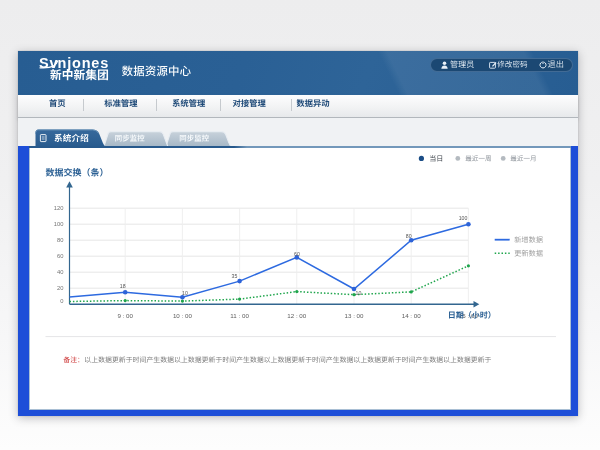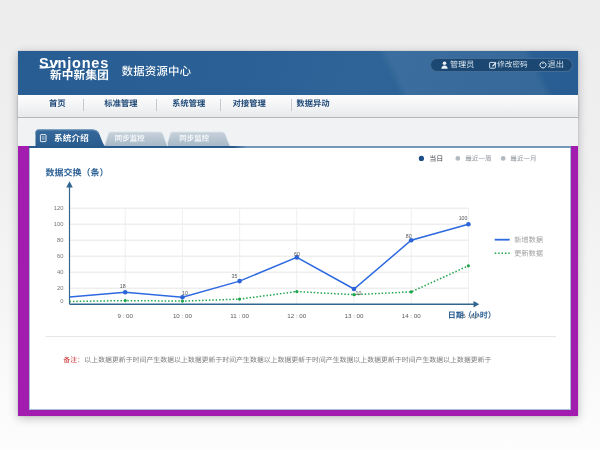--- a/index.html
+++ b/index.html
@@ -1,16 +1,16 @@
 <!DOCTYPE html>
 <html><head><meta charset="utf-8"><style>
 *{margin:0;padding:0;box-sizing:border-box}
 html,body{width:600px;height:450px;overflow:hidden;font-family:"Liberation Sans",sans-serif}
 body{background:linear-gradient(180deg,#ededee 0%,#f0f0f1 40%,#f7f7f8 75%,#fdfdfd 100%);position:relative}
-.page{position:absolute;left:18px;top:51px;width:560px;height:365px;background:#a21caf;
+.page{position:absolute;left:18px;top:51px;width:560px;height:365px;background:#1d4ed8;
  box-shadow:0 2px 9px rgba(60,60,70,.33), 0 0 1px rgba(0,0,0,.25)}
 .header{position:absolute;left:0;top:0;width:560px;height:44px;overflow:hidden;
  background:linear-gradient(110deg,#275d92 0%,#2a6095 40%,#2e6498 62%,#275d92 100%)}
 .header:before{content:"";position:absolute;left:180px;top:-10px;width:420px;height:70px;
  background:linear-gradient(64deg,rgba(255,255,255,0) 46%,rgba(255,255,255,.065) 48%,rgba(255,255,255,.065) 78%,rgba(255,255,255,0) 80%)}
 .logo{position:absolute;left:21px;top:3.5px;width:120px;height:16px;color:#fff;font-weight:bold;
  font-size:14.5px;letter-spacing:.8px}
 .pill{position:absolute;left:412px;top:6.5px;width:143px;height:14.5px;border-radius:8px;
  background:#1b4873;border:1px solid rgba(125,160,200,.4)}
 .pic{position:absolute;top:2.5px}

